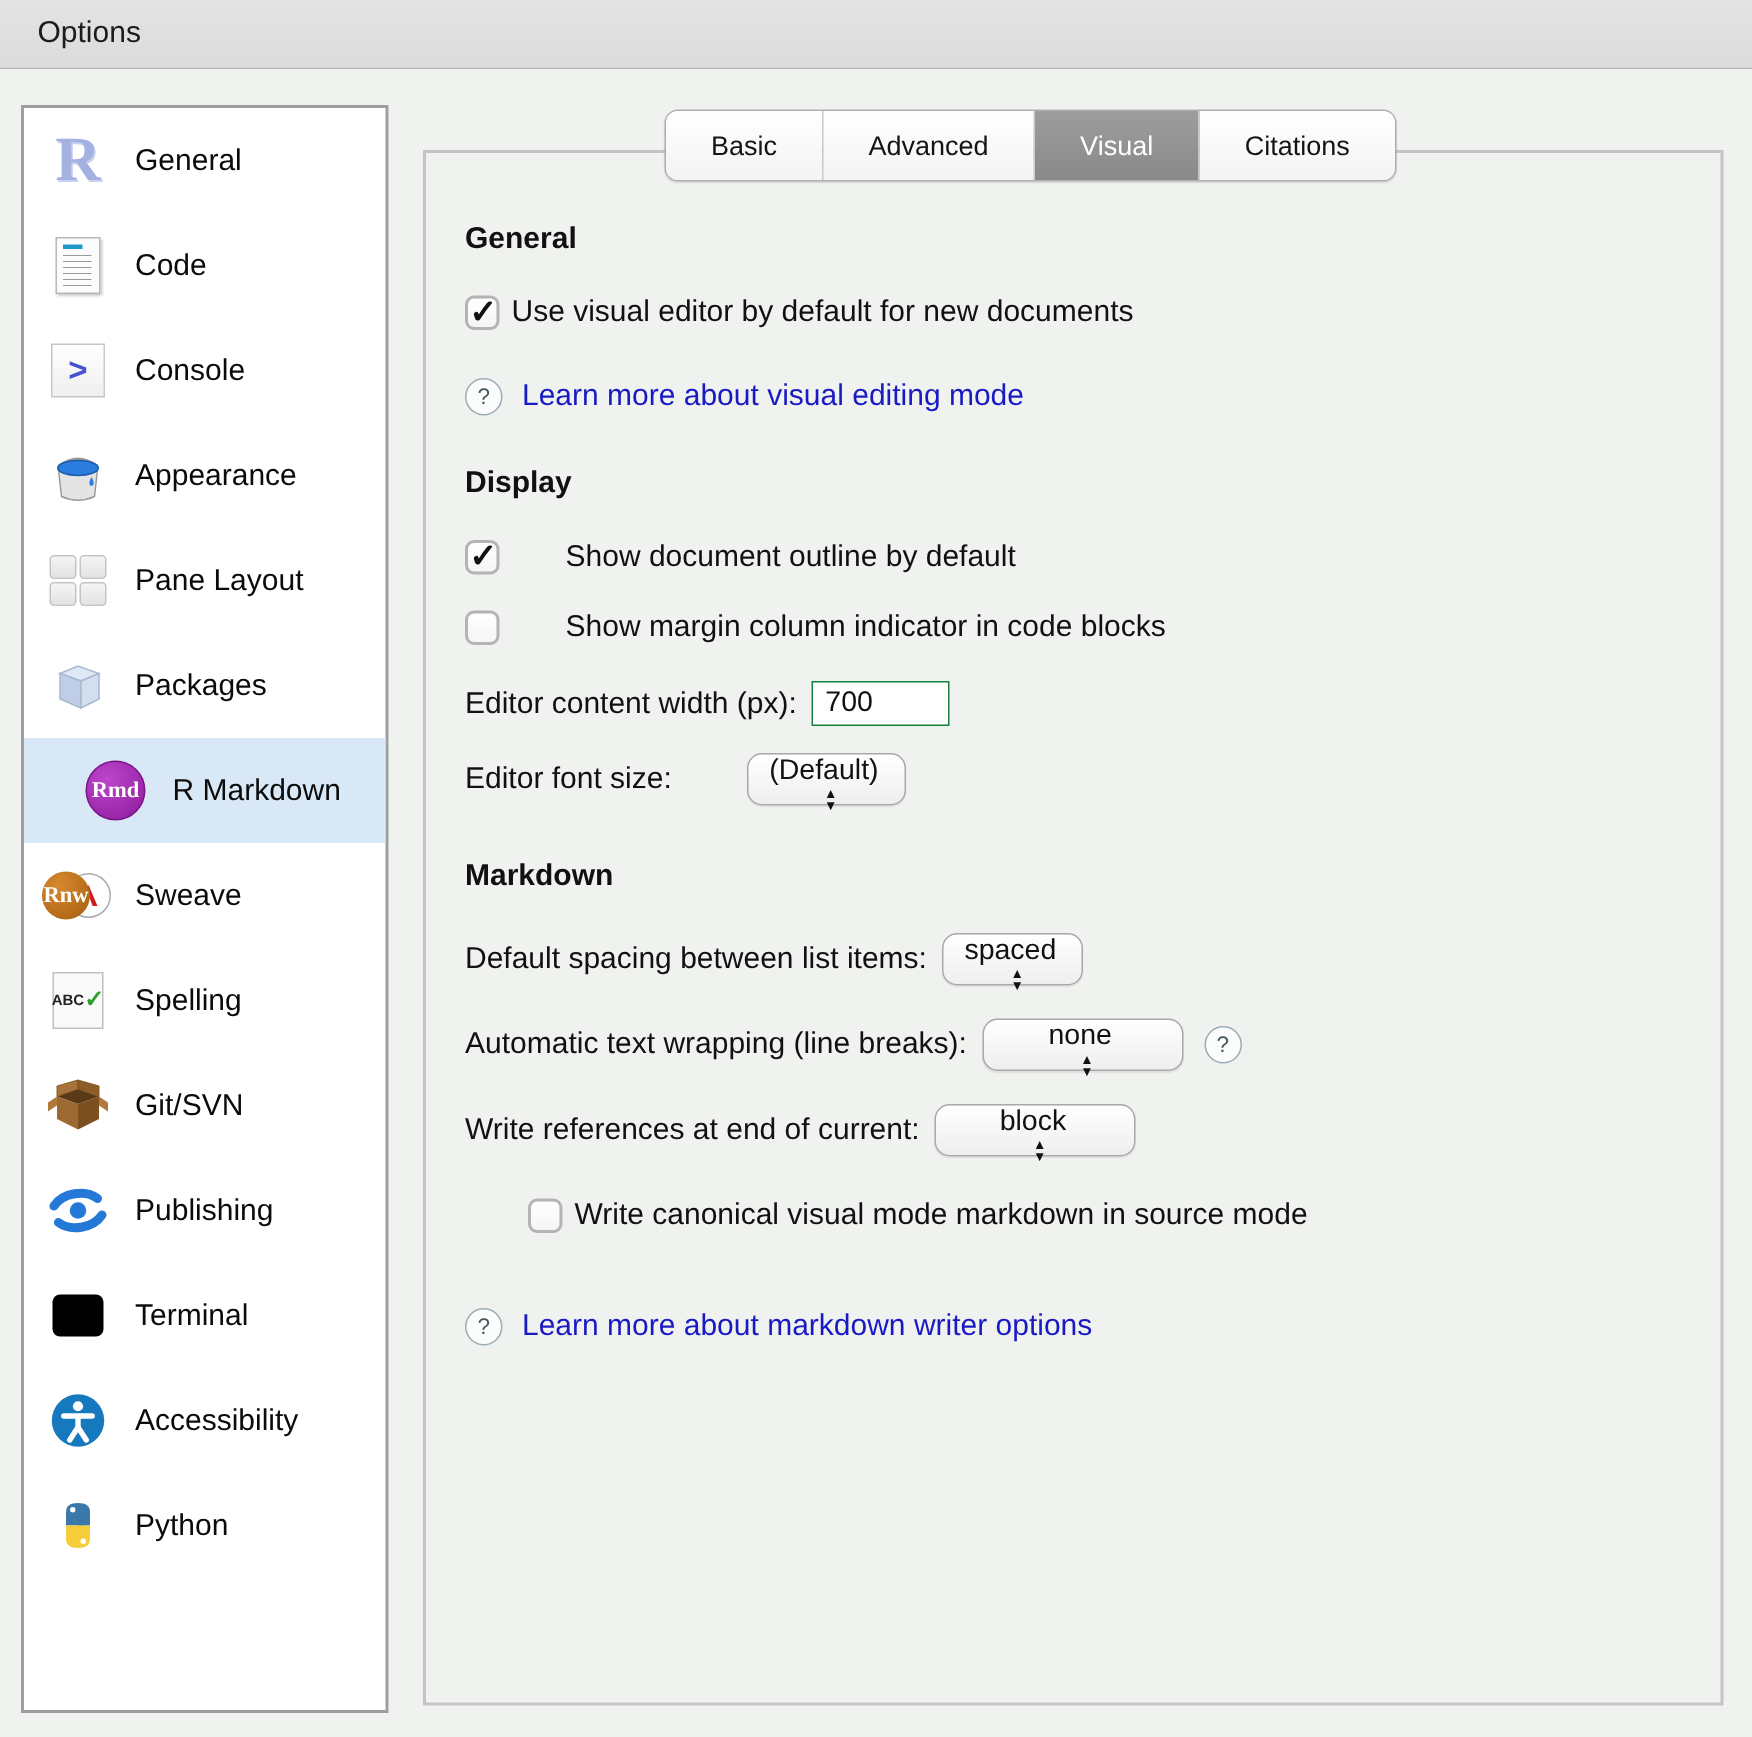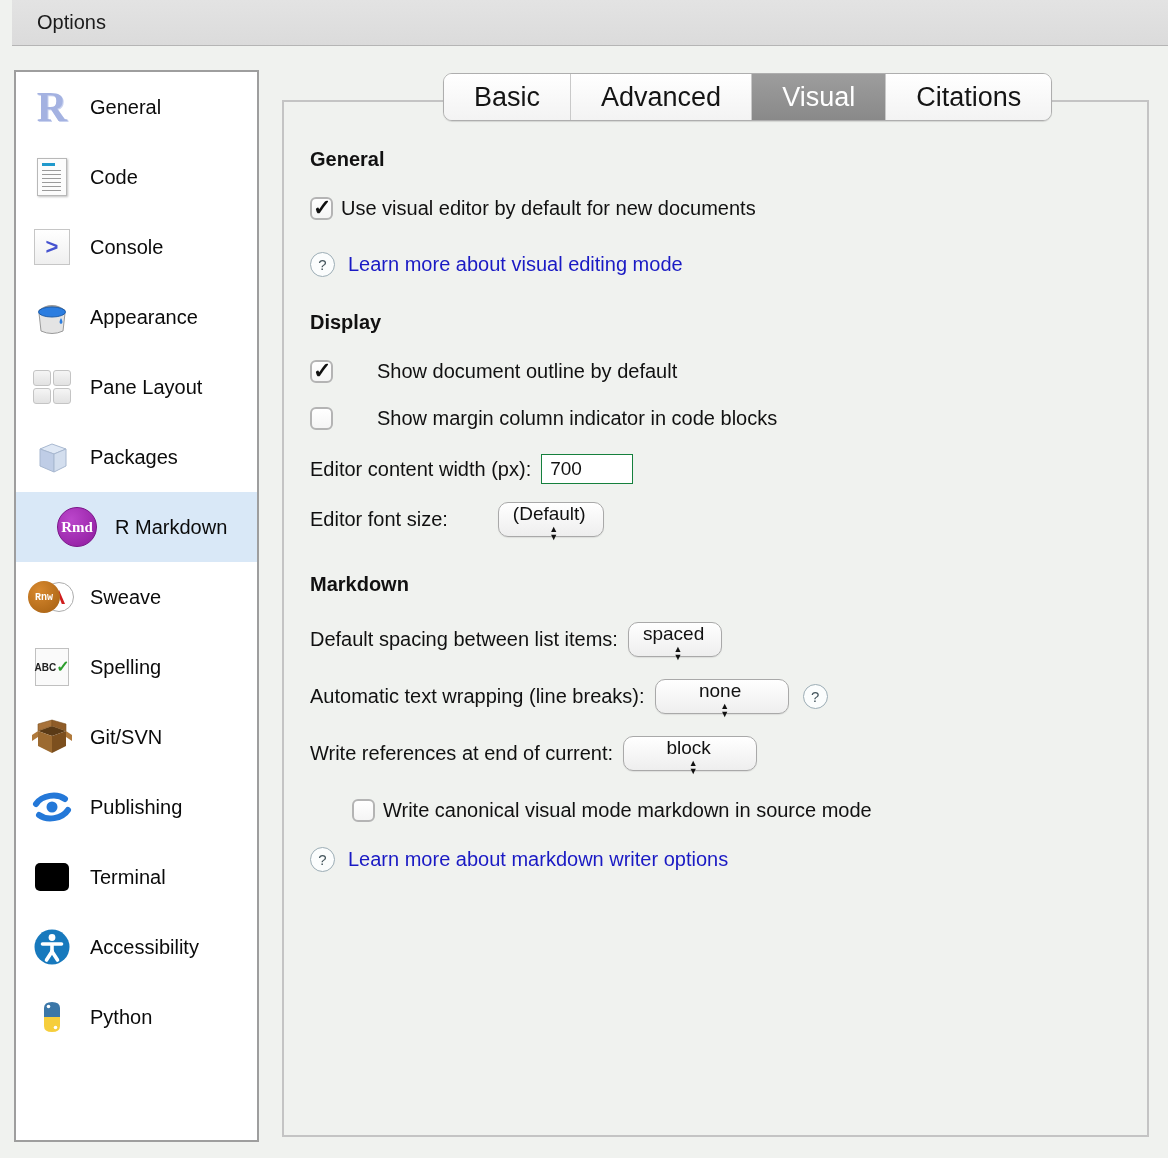--- a/index.html
+++ b/index.html
@@ -6,21 +6,21 @@
   html,body { width:1168px; height:1158px; overflow:hidden; }
   body {
     font-family:"Liberation Sans", sans-serif;
     background:#f0f2ef;
     position:relative;
     color:#111;
   }
 
   
   .titlebar {
-    position:absolute; top:0; left:12px; right:0; height:46px;
+    position:absolute; top:0; left:0; right:0; height:46px;
     background:linear-gradient(#e3e3e3,#dbdbdb);
     border-bottom:1px solid #b5b5b5;
     display:flex; align-items:center; padding-left:25px;
     font-size:20px; color:#1b1b1b;
   }
 
   
   .sidebar {
     position:absolute; left:14px; top:70px; width:245px; bottom:16px;
     background:#fff; border:2px solid #9e9e9e;
@@ -43,39 +43,39 @@
   .panes-icon { width:38px; height:34px; display:grid; grid-template-columns:1fr 1fr; grid-template-rows:1fr 1fr; gap:2px; }
   .panes-icon span { background:linear-gradient(#f5f5f5,#e2e2e2); border:1px solid #c4c4c4; border-radius:3px; }
   .rmd-circle { width:40px; height:40px; border-radius:50%;
     background:radial-gradient(circle at 35% 30%, #bb46cb, #8d1a9d); border:1px solid #7a1489;
     color:#fff; display:flex; align-items:center; justify-content:center;
     font-family:"Liberation Serif", serif; font-weight:bold; font-size:15px; }
   .sweave-wrap { position:relative; width:48px; height:36px; }
   .rnw-circle { position:absolute; left:0; top:2px; width:32px; height:32px; border-radius:50%;
     background:radial-gradient(circle at 35% 30%, #d8892f, #a35e10); color:#fff; z-index:2;
     display:flex; align-items:center; justify-content:center;
-    font-family:Liberation Mono, monospace; font-weight:bold; font-size:10px; }
+    font-family:Liberation Serif, serif; font-weight:bold; font-size:15px; }
   .pdf-circle { position:absolute; right:2px; top:3px; width:30px; height:30px; border-radius:50%;
     background:#fff; border:1px solid #adadad; z-index:1;
     display:flex; align-items:center; justify-content:center; }
   .abc-card { width:34px; height:38px; background:#fafafa; border:1px solid #c0c0c0;
     display:flex; flex-direction:row; align-items:center; justify-content:center; }
   .abc-top { font-size:10px; font-weight:bold; color:#222; }
   .abc-check { color:#2d9e2d; font-weight:bold; font-size:16px; line-height:14px; }
   .term-icon { width:34px; height:28px; background:#000; border-radius:5px; }
 
   
   .tabs {
     position:absolute; left:443px; top:73px; height:48px; display:flex; z-index:3;
     border:1px solid #aeaeae; border-radius:9px; overflow:hidden;
     box-shadow:0 1px 1px rgba(0,0,0,.12);
   }
   .tab {
     display:flex; align-items:center; justify-content:center;
-    padding:0 30px; font-size:27px; color:#141414; cursor:pointer;
+    padding:0 30px; font-size:18px; color:#141414; cursor:pointer;
     background:linear-gradient(#ffffff,#f3f3f3);
     border-left:1px solid #c9c9c9;
   }
   .tab:first-child { border-left:none; }
   .tab.selected { background:linear-gradient(#9d9d9d,#898989); color:#fff; }
 
   
   .panel {
     position:absolute; left:282px; top:100px; right:19px; bottom:21px;
     border:2px solid #c4c4c4; background:#f0f2ef;
@@ -84,21 +84,21 @@
   .section-heading { font-size:20px; font-weight:bold; margin-bottom:26px; }
   .row { display:flex; align-items:center; }
 
   .mb-a { margin-bottom:32px; }   
   .mb-b { margin-bottom:34px; }   
   .mb-c { margin-bottom:24px;gap:36px; }   
   .mb-d { margin-bottom:18px; }   
   .mb-e { margin-bottom:36px;gap:40px; }   
   .mb-f { margin-bottom:22px; }   
   .mb-g { margin-bottom:28px; }   
-  .mb-h { margin-bottom:25px;padding-left:42px; }   
+  .mb-h { margin-bottom:50px;padding-left:42px; }   
 
   .checkbox {
     width:23px; height:23px; flex:0 0 23px; margin-right:8px;
     border:2px solid #b4b4b4; border-radius:6px;
     background:linear-gradient(#ffffff,#f5f5f5);
     position:relative; cursor:pointer;
   }
   .checkbox.checked::after {
     content:"✓"; position:absolute; left:1px; top:-4px;
     font-size:22px; font-weight:bold; color:#111;

